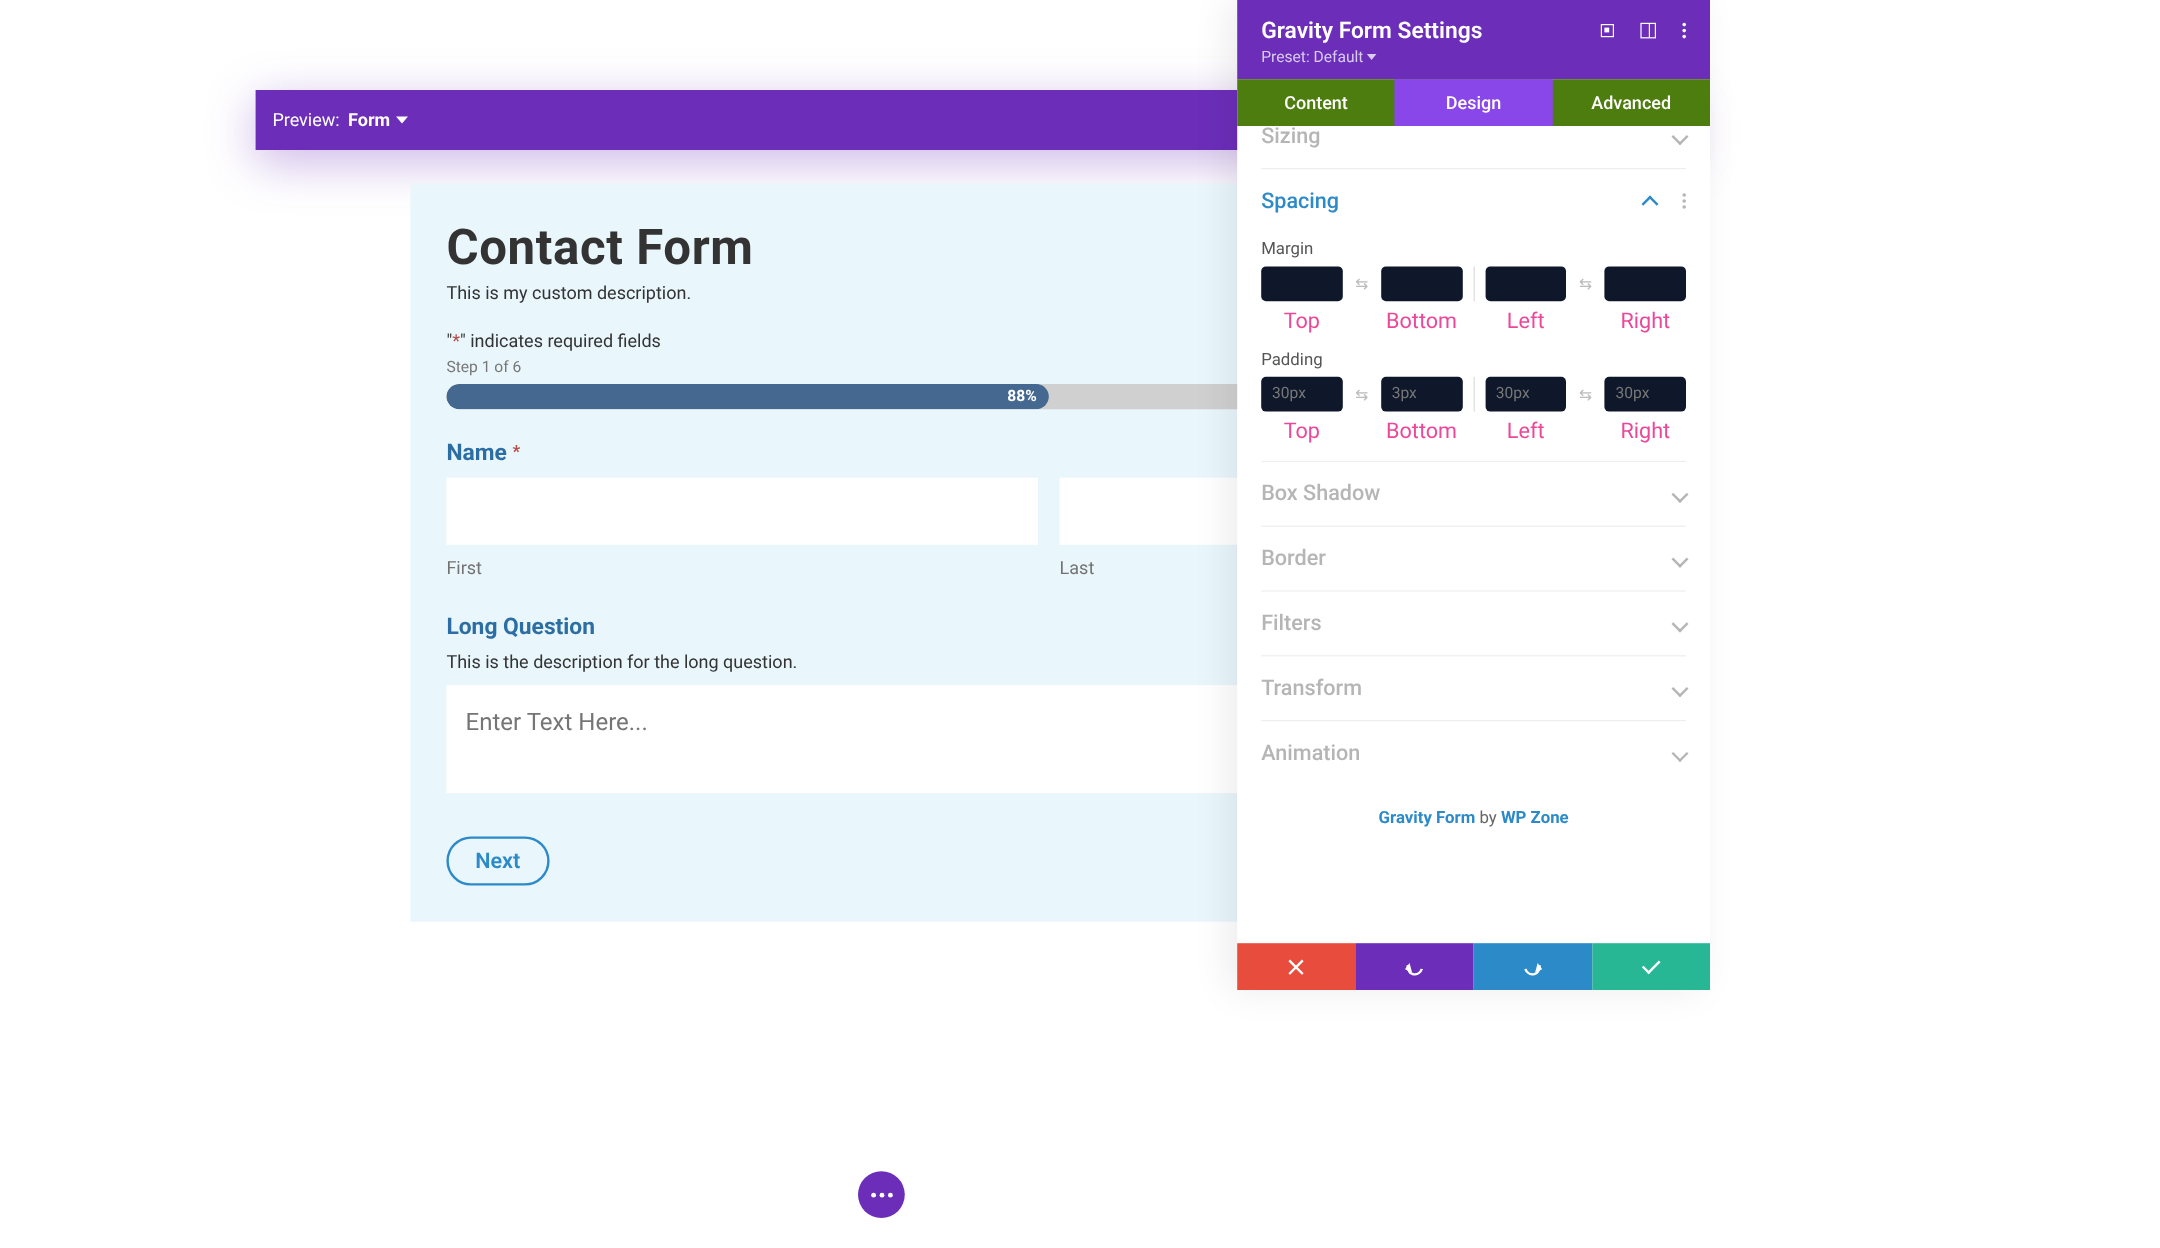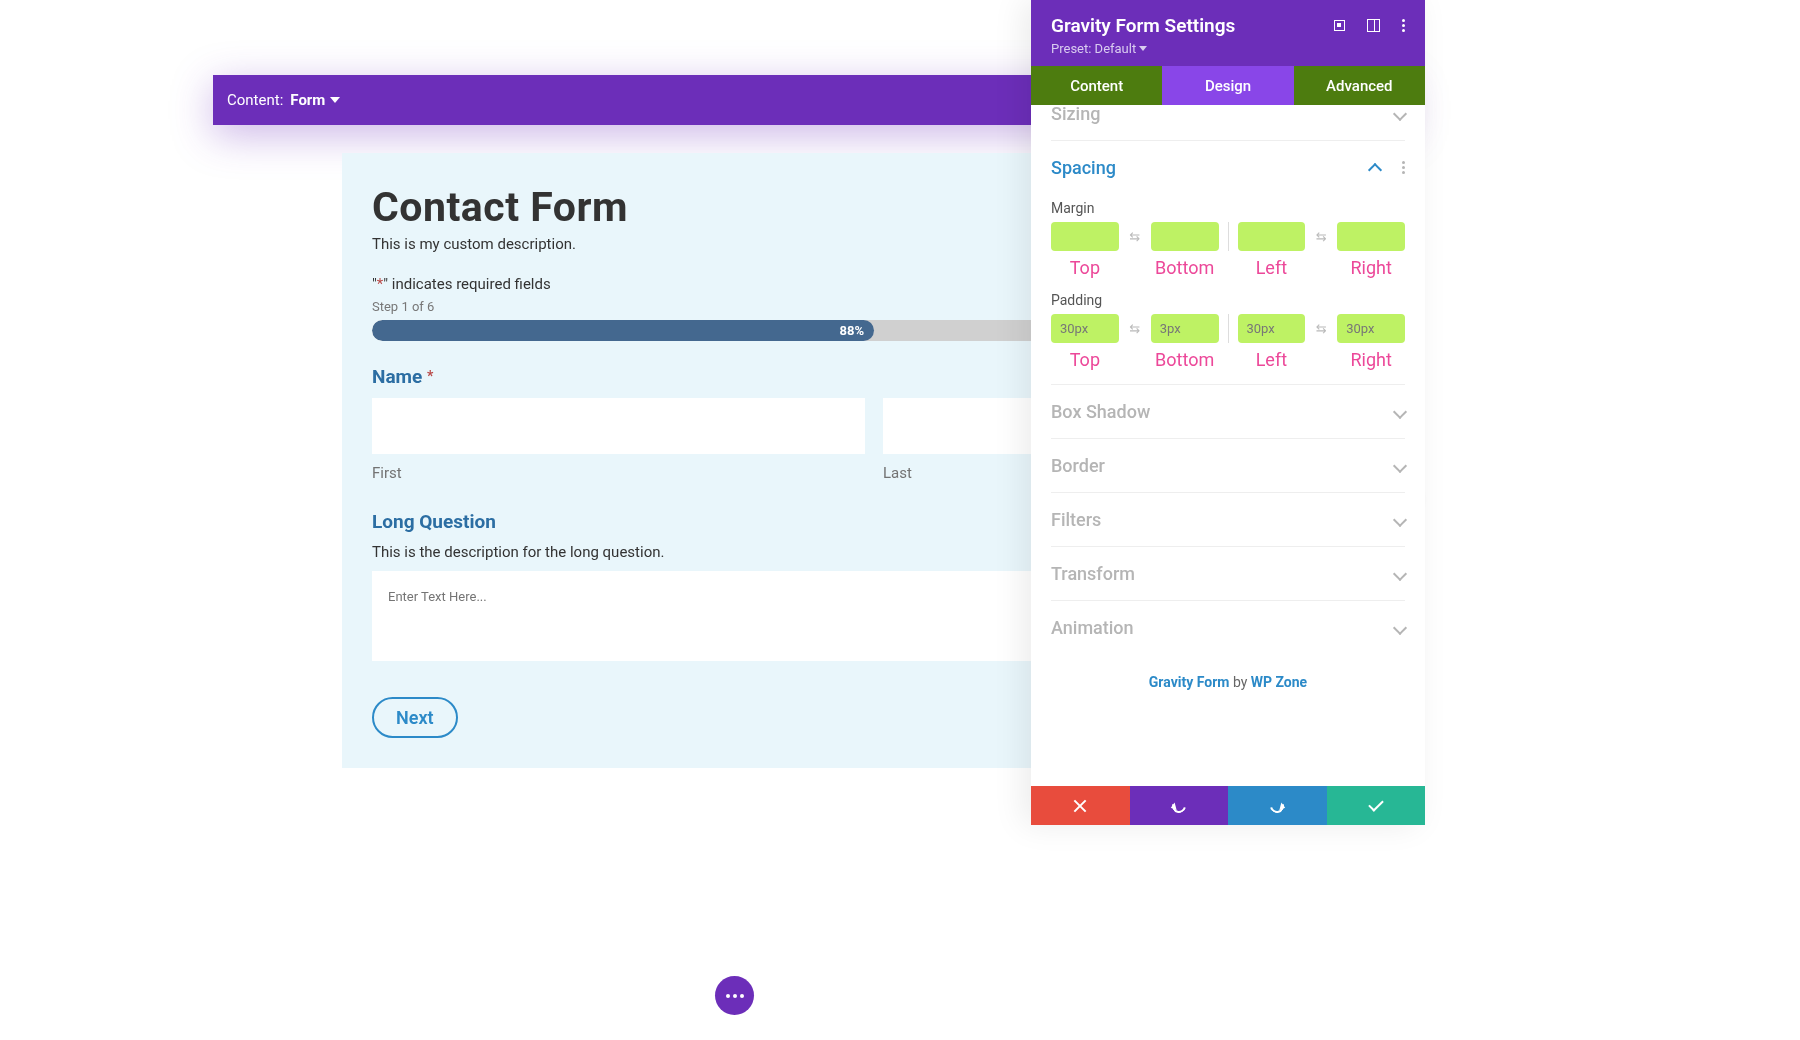--- a/index.html
+++ b/index.html
@@ -16,21 +16,21 @@
 .step{font-size:13px;color:#777;margin-top:6px;margin-bottom:6px}
 .progress{width:100%;height:21px;background:#d0d0d0;border-radius:11px;margin-bottom:24px;position:relative;overflow:hidden}
 .progress-fill{height:100%;width:50%;background:#44688f;border-radius:11px;display:flex;align-items:center;justify-content:flex-end;padding-right:10px;color:#fff;font-size:13px;font-weight:700}
 .field-label{font-size:19px;font-weight:700;color:#2c6ea3;margin-bottom:10px}
 .field-label .ast{color:#b94a48;font-size:14px;vertical-align:2px}
 .name-row{display:flex;gap:18px;margin-bottom:28px}
 .name-col{flex:1}
 .txt-input{width:100%;height:56px;border:none;background:#fff;font-size:16px;padding:0 16px}
 .sublabel{font-size:15px;color:#737373;margin-top:10px}
 .q-desc{font-size:15px;color:#333;margin-bottom:10px}
-.textarea{width:100%;height:90px;border:none;background:#fff;padding:18px 16px;font-size:13px;color:#888;resize:none;font-family:inherit}
+.textarea{width:100%;height:90px;border:none;background:#fff;padding:18px 16px;font-size:20px;color:#888;resize:none;font-family:inherit}
 .next-btn{margin-top:32px;display:inline-block;padding:8px 22px;border:2px solid #2c8ac8;border-radius:22px;color:#2c8ac8;font-size:18px;font-weight:600;background:transparent;cursor:pointer}
 .badge{position:absolute;right:-14px;top:330px;width:29px;height:29px;border-radius:50%;background:#d23b2f;border:2px solid #fff;color:#fff;display:flex;align-items:center;justify-content:center;font-size:14px;font-weight:700;box-shadow:0 2px 6px rgba(0,0,0,.3)}
 .fab{position:absolute;left:715px;bottom:25px;width:39px;height:39px;border-radius:50%;background:#6c2eb9;display:flex;align-items:center;justify-content:center;cursor:pointer;gap:3px}
 .fab span{width:4px;height:4px;border-radius:50%;background:#fff}
 .panel{position:absolute;right:375px;top:0;width:394px;height:825px;background:#fff;box-shadow:-8px 0 30px rgba(0,0,0,.08)}
 .panel-head{background:#6c2eb9;padding:14px 20px 10px;color:#fff}
 .panel-title-row{display:flex;align-items:center;justify-content:space-between}
 .panel-title{font-size:19px;font-weight:600}
 .head-icons{display:flex;gap:22px;align-items:center}
 .icon{width:14px;height:14px;display:inline-block;position:relative}
@@ -53,21 +53,21 @@
 .chev{width:10px;height:10px;border-right:2px solid #b5b5b5;border-bottom:2px solid #b5b5b5;transform:rotate(45deg)}
 .chev.up{transform:rotate(-135deg);border-color:#2c8ac8;margin-top:4px}
 .section-dots{display:flex;flex-direction:column;gap:2px;margin-left:12px}
 .section-dots span{width:3px;height:3px;border-radius:50%;background:#b5b5b5}
 .section.sizing{border-top:none;margin-top:-6px}
 .section.sizing .section-row{padding-top:4px;padding-bottom:16px}
 .spacing-body{padding-bottom:14px}
 .sp-label{font-size:14px;color:#555;margin-bottom:6px;margin-top:6px}
 .sp-grid{display:flex;align-items:stretch;gap:9px}
 .sp-col{flex:1;display:flex;flex-direction:column}
-.sp-input{height:29px;background:#bef264;border:none;border-radius:4px;font-size:13px;color:#777;padding:0 9px;width:100%}
+.sp-input{height:29px;background:#0f172a;border:none;border-radius:4px;font-size:13px;color:#777;padding:0 9px;width:100%}
 .sp-sub{font-size:18px;color:#ec4899;text-align:center;margin-top:6px}
 .link-icon{width:14px;height:29px;display:flex;align-items:center;justify-content:center;color:#bbb;font-size:13px}
 .vdiv{width:1px;height:29px;background:#ddd}
 .credit{text-align:center;font-size:14px;color:#666;padding:20px 0}
 .credit a{color:#2c8ac8;font-weight:700;text-decoration:none}
 .actions{display:flex;height:39px;position:absolute;bottom:0;left:0;right:0}
 .act{flex:1;display:flex;align-items:center;justify-content:center;cursor:pointer;color:#fff;font-size:15px}
 .act.red{background:#e84c3d}
 .act.purple{background:#6c2eb9}
 .act.blue{background:#2c8ac8}
@@ -80,21 +80,21 @@
 .x-ic:before,.x-ic:after{content:"";position:absolute;left:6px;top:-1px;width:2px;height:16px;background:#fff}
 .x-ic:before{transform:rotate(45deg)}
 .x-ic:after{transform:rotate(-45deg)}
 .check-ic{width:14px;height:8px;border-left:2px solid #fff;border-bottom:2px solid #fff;transform:rotate(-45deg);margin-top:-4px}
 .open-head{display:flex;align-items:center;gap:10px}
 </style>
 </head>
 <body>
 
 <div class="preview-bar">
-  <span class="label">Content:</span>
+  <span class="label">Preview:</span>
   <span class="value">Form</span>
   <span class="caret"></span>
 </div>
 
 <div class="form-area">
   <div class="form-title">Contact Form</div>
   <div class="form-desc">This is my custom description.</div>
   <div class="req-note">
     <span>"</span><span class="ast">*</span><span>" indicates required fields</span>
   </div>

